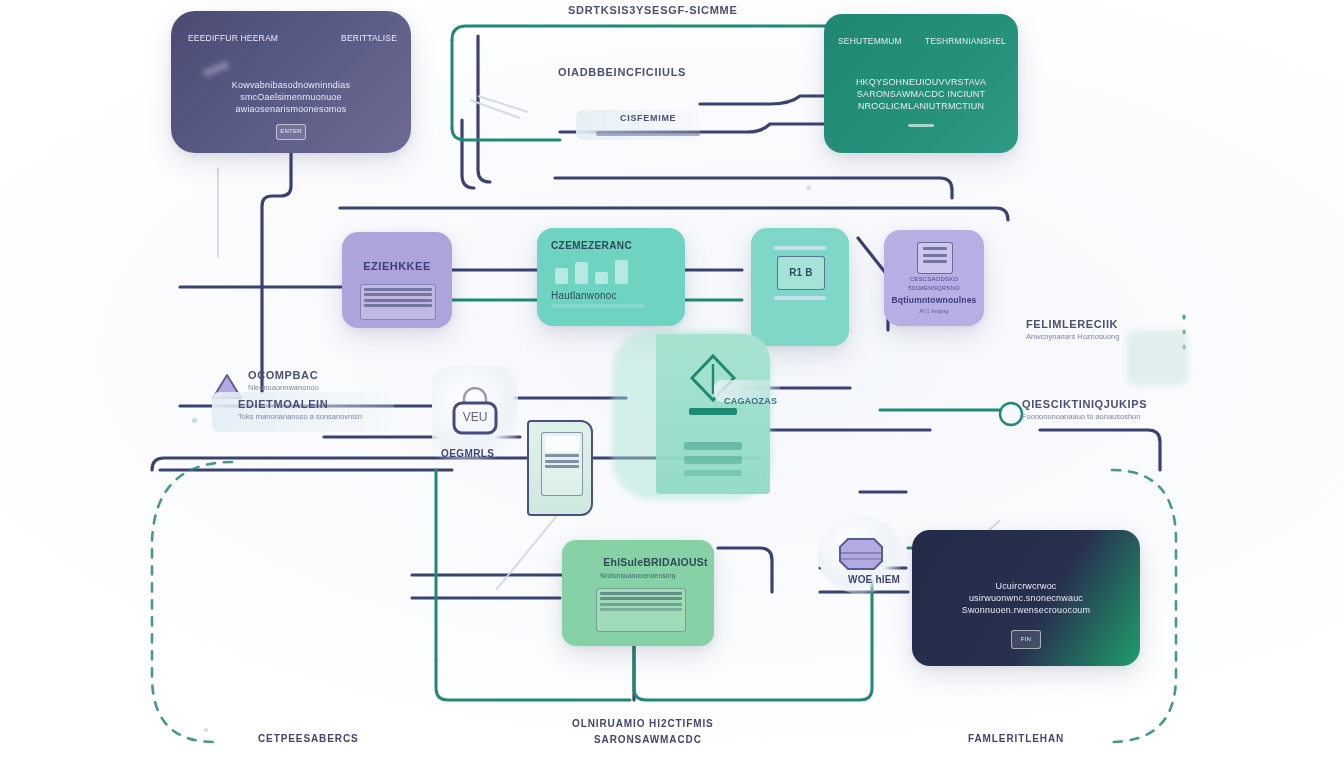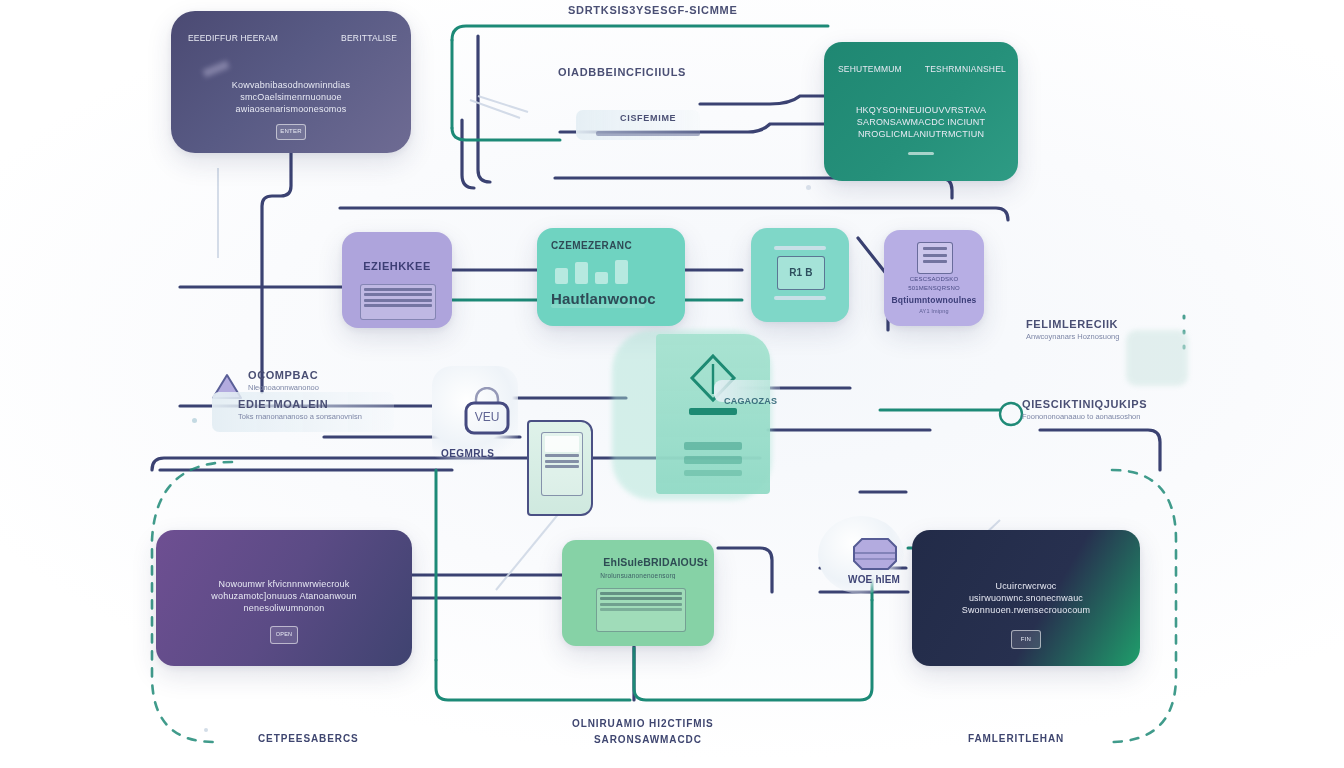--- a/index.html
+++ b/index.html
@@ -100,21 +100,21 @@
     display:block;height:3px;margin:2.5px 3px;border-radius:1px;
     background:rgba(55,62,110,.55);filter:blur(.4px);
   }
   .miniicon{
     position:absolute;border:1.5px solid rgba(50,60,110,.65);
     border-radius:3px;background:rgba(255,255,255,.3);
   }
   .badge{
     position:absolute;border-radius:50%;
     background:radial-gradient(circle at 40% 35%,#ffffff 0%,#eef3f8 55%,rgba(238,243,248,0) 78%);
-    display:flex;align-items:center;justify-content:flex-end;
+    display:flex;align-items:center;justify-content:center;
   }
   .doc{
     position:absolute;
     background:linear-gradient(180deg,rgba(166,226,208,.95),rgba(143,217,196,.92));
     border-radius:4px 26px 4px 4px;
     filter:blur(.2px);
   }
   .blurshape{position:absolute;filter:blur(2.4px);opacity:.55;}
 </style>
 </head>
@@ -208,21 +208,21 @@
     <div class="cardtext" style="top:68px;">
       <span class="line glyph light">Kowvabnibasodnowninndias</span>
       <span class="line glyph light">smcOaelsimenrnuonuoe</span>
       <span class="line glyph light">awiaosenarismoonesomos</span>
     </div>
     <div class="chipbtn" style="top:113px;width:28px;height:14px;">
       <span class="glyph light" style="font-size:6px;text-align:center;line-height:13px;">ENTER</span>
     </div>
   </div>
 
-  <div class="card card--hero-teal" style="left:824px;top:14px;width:194px;height:139px;margin-top:28px;">
+  <div class="card card--hero-teal" style="left:824px;top:14px;width:194px;height:139px;">
     <div class="corner-label glyph light" style="left:14px;top:22px;">SEHUTEMMUM</div>
     <div class="corner-label glyph light" style="right:12px;top:22px;">TESHRMNIANSHEL</div>
     <div class="cardtext" style="top:62px;">
       <span class="line glyph light">HKQYSOHNEUIOUVVRSTAVA</span>
       <span class="line glyph light">SARONSAWMACDC INCIUNT</span>
       <span class="line glyph light">NROGLICMLANIUTRMCTIUN</span>
     </div>
     <div class="chipbtn" style="top:110px;width:26px;height:3px;border:none;background:rgba(255,255,255,.6);">
       <span class="glyph light" style="font-size:0px;">ENTER</span>
     </div>
@@ -239,25 +239,25 @@
   </div>
 
   <div class="card card--mint" style="left:537px;top:228px;width:148px;height:98px;border-radius:16px;">
     <div class="glyph" style="position:absolute;left:14px;top:12px;font-size:10px;font-weight:700;letter-spacing:.4px;color:#2f4a56;">CZEMEZERANC</div>
     <div style="position:absolute;left:18px;top:30px;width:108px;height:26px;display:flex;gap:7px;align-items:flex-end;">
       <span style="width:13px;height:16px;background:rgba(255,255,255,.5);border-radius:2px;"></span>
       <span style="width:13px;height:22px;background:rgba(255,255,255,.5);border-radius:2px;"></span>
       <span style="width:13px;height:12px;background:rgba(255,255,255,.5);border-radius:2px;"></span>
       <span style="width:13px;height:24px;background:rgba(255,255,255,.5);border-radius:2px;"></span>
     </div>
-    <div class="glyph" style="position:absolute;left:14px;top:62px;font-size:15px;font-weight:700;color:#2f4a56;">Hautlanwonoc</div>
+    <div class="glyph" style="position:absolute;left:14px;top:62px;font-size:10px;font-weight:400;color:#2f4a56;">Hautlanwonoc</div>
     <span class="bar" style="position:absolute;left:14px;top:76px;width:94px;height:4px;background:#9ee0d2;"></span>
   </div>
 
-  <div class="card card--mint2" style="left:751px;top:228px;width:98px;height:94px;border-radius:16px;">
+  <div class="card card--mint2" style="left:751px;top:228px;width:98px;height:118px;border-radius:16px;">
     <span class="bar light" style="position:absolute;left:23px;top:18px;width:52px;height:4px;"></span>
     <div class="miniicon" style="left:26px;top:28px;width:46px;height:32px;">
       <div class="glyph" style="font-size:10px;font-weight:700;text-align:center;line-height:31px;color:#2d4f5e;">R1 B</div>
     </div>
     <span class="bar light" style="position:absolute;left:23px;top:68px;width:52px;height:4px;"></span>
   </div>
 
   <div class="card card--lilac2" style="left:884px;top:230px;width:100px;height:96px;border-radius:16px;">
     <div class="miniicon" style="left:33px;top:12px;width:34px;height:30px;">
       <i style="display:block;height:3px;margin:4px 5px;background:rgba(55,62,110,.6);border-radius:1px;"></i>
@@ -334,30 +334,20 @@
   </div>
 
   <div class="tag" style="left:1022px;top:398px;">
     <svg width="30" height="28" viewBox="0 0 30 28" style="position:absolute;left:-26px;top:2px;">
       <circle cx="15" cy="14" r="11" fill="none" stroke="#1f8a77" stroke-width="2.4"></circle>
     </svg>
     <div class="tt">QIESCIKTINIQJUKIPS</div>
     <div class="ts">Foonononoanaauo to aonausoshon</div>
   </div>
 
-  <div class="card card--hero-purple" style="left:156px;top:530px;width:256px;height:136px;">
-    <div class="cardtext" style="top:48px;">
-      <span class="line glyph light">Nowoumwr kfvicnnnwrwiecrouk</span>
-      <span class="line glyph light">wohuzamotc]onuuos Atanoanwoun</span>
-      <span class="line glyph light">nenesoliwumnonon</span>
-    </div>
-    <div class="chipbtn" style="top:96px;width:26px;height:16px;border-radius:3px;">
-      <span class="glyph light" style="font-size:5.5px;text-align:center;line-height:15px;">OPEN</span>
-    </div>
-  </div>
 
   <div class="card card--green" style="left:562px;top:540px;width:152px;height:106px;border-radius:14px;">
     <div class="glyph" style="position:absolute;left:0;right:0;top:16px;text-align:center;font-size:10.5px;font-weight:700;color:#2e4c54;margin-left:35px;">EhlSuleBRIDAIOUSt</div>
     <div class="glyph" style="position:absolute;left:0;right:0;top:32px;text-align:center;font-size:6.5px;color:#3d5f66;">Nrolunsuanonenoensorg</div>
     <div class="minitable" style="left:34px;top:48px;width:88px;height:42px;border-color:rgba(50,70,90,.4);">
       <i style="background:rgba(40,70,80,.5);"></i>
       <i style="background:rgba(40,70,80,.5);"></i>
       <i style="background:rgba(40,70,80,.4);"></i>
       <i style="background:rgba(40,70,80,.3);"></i>
     </div>

